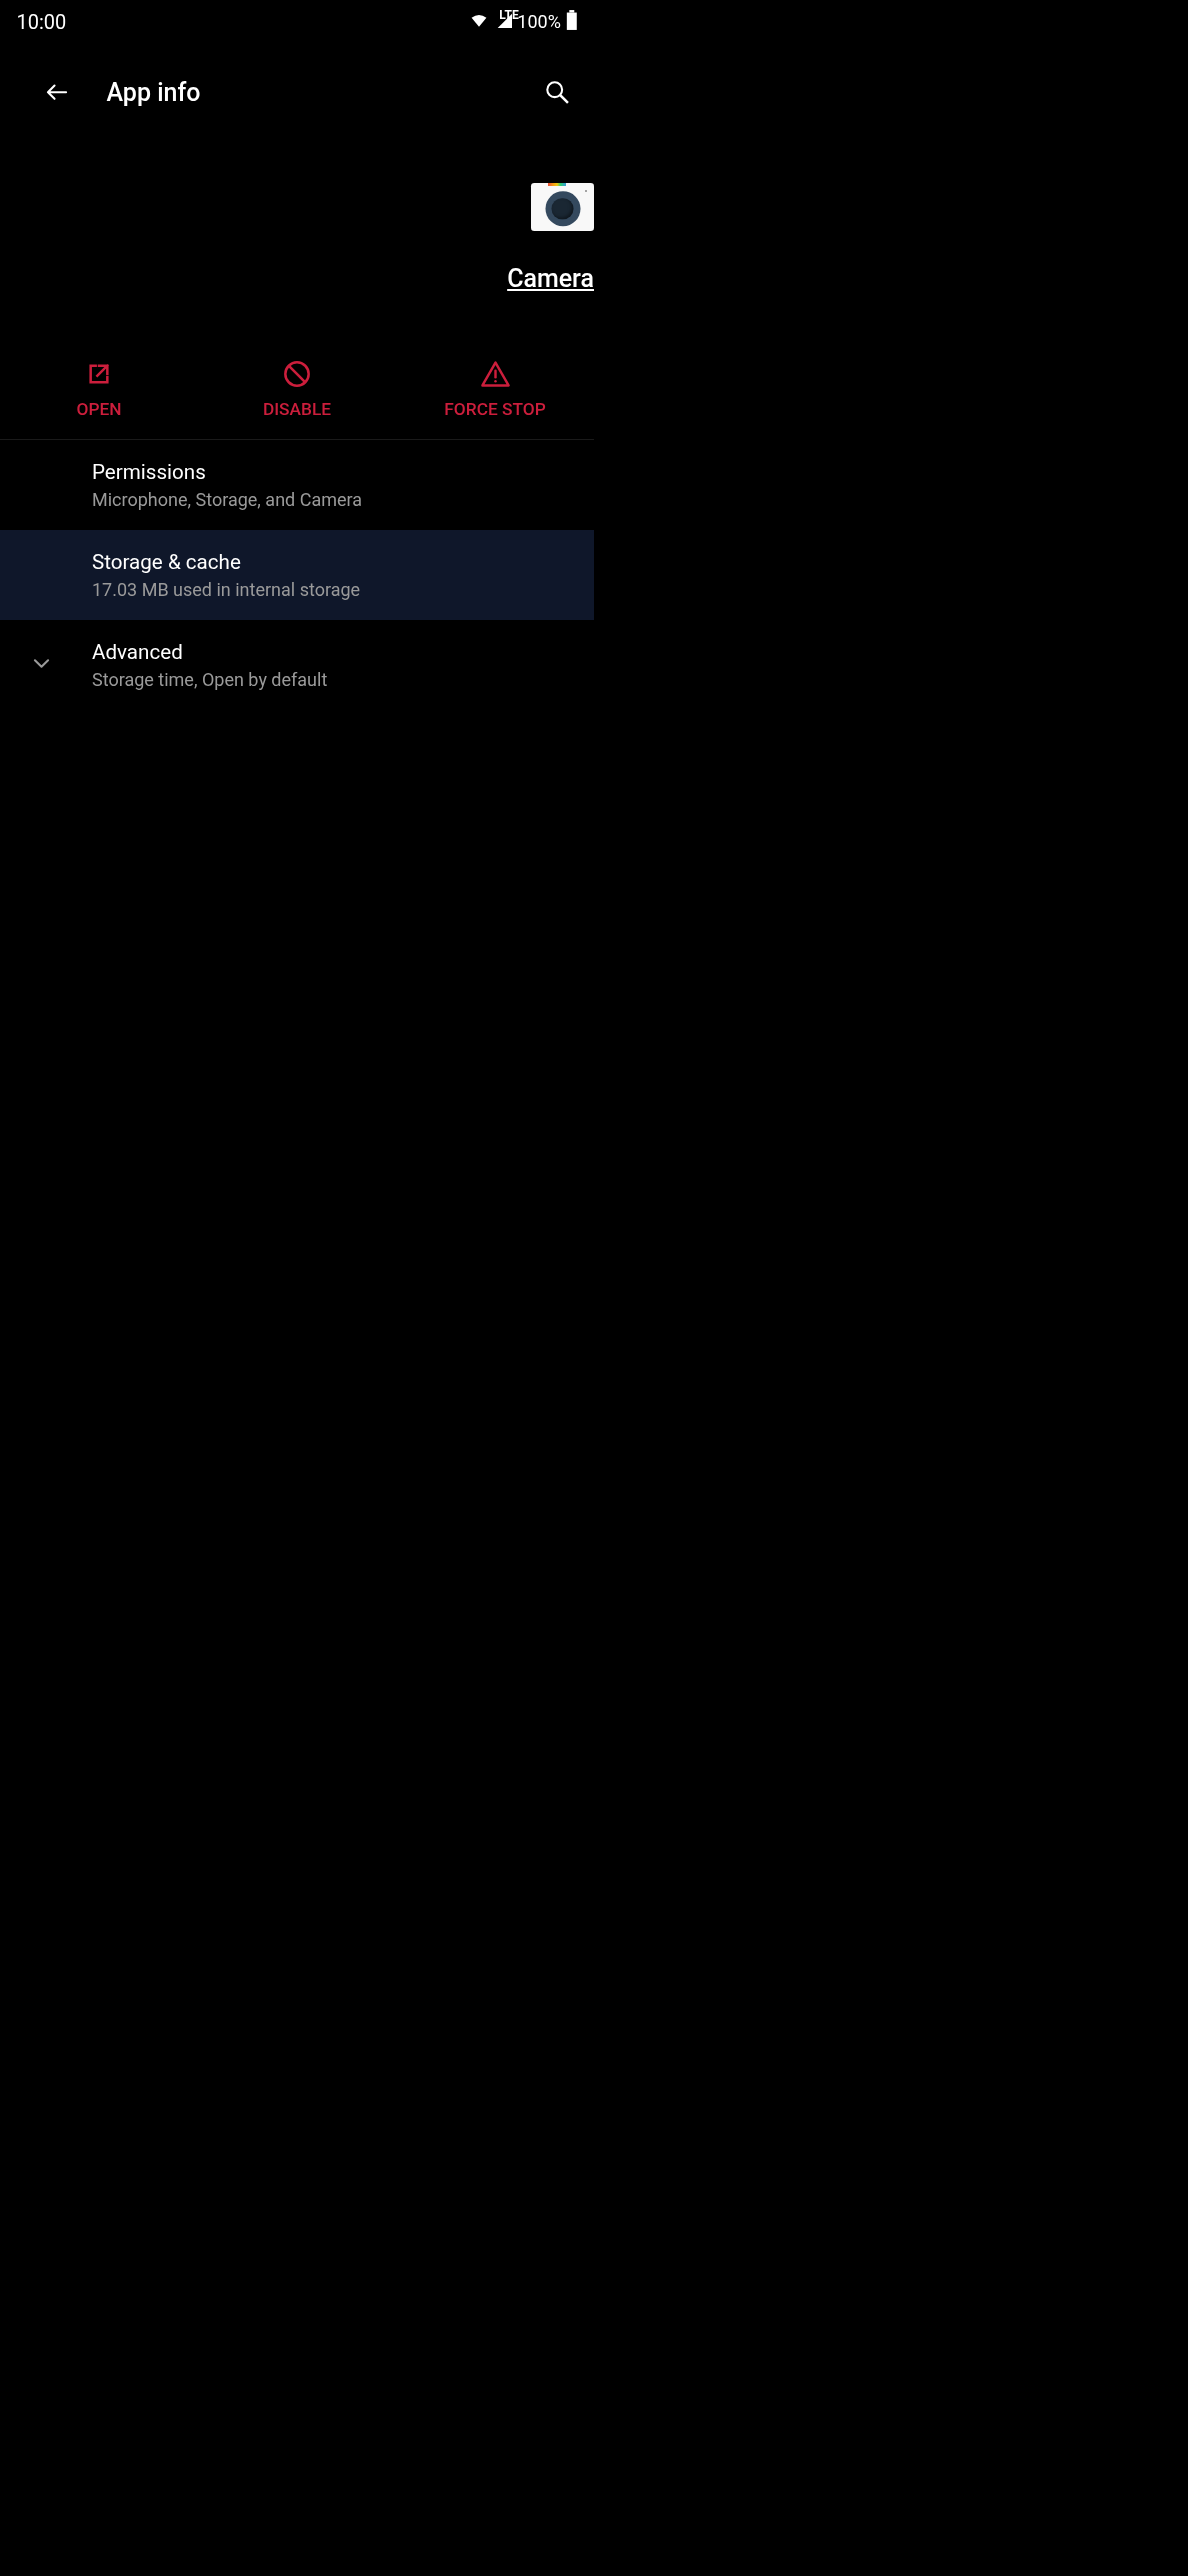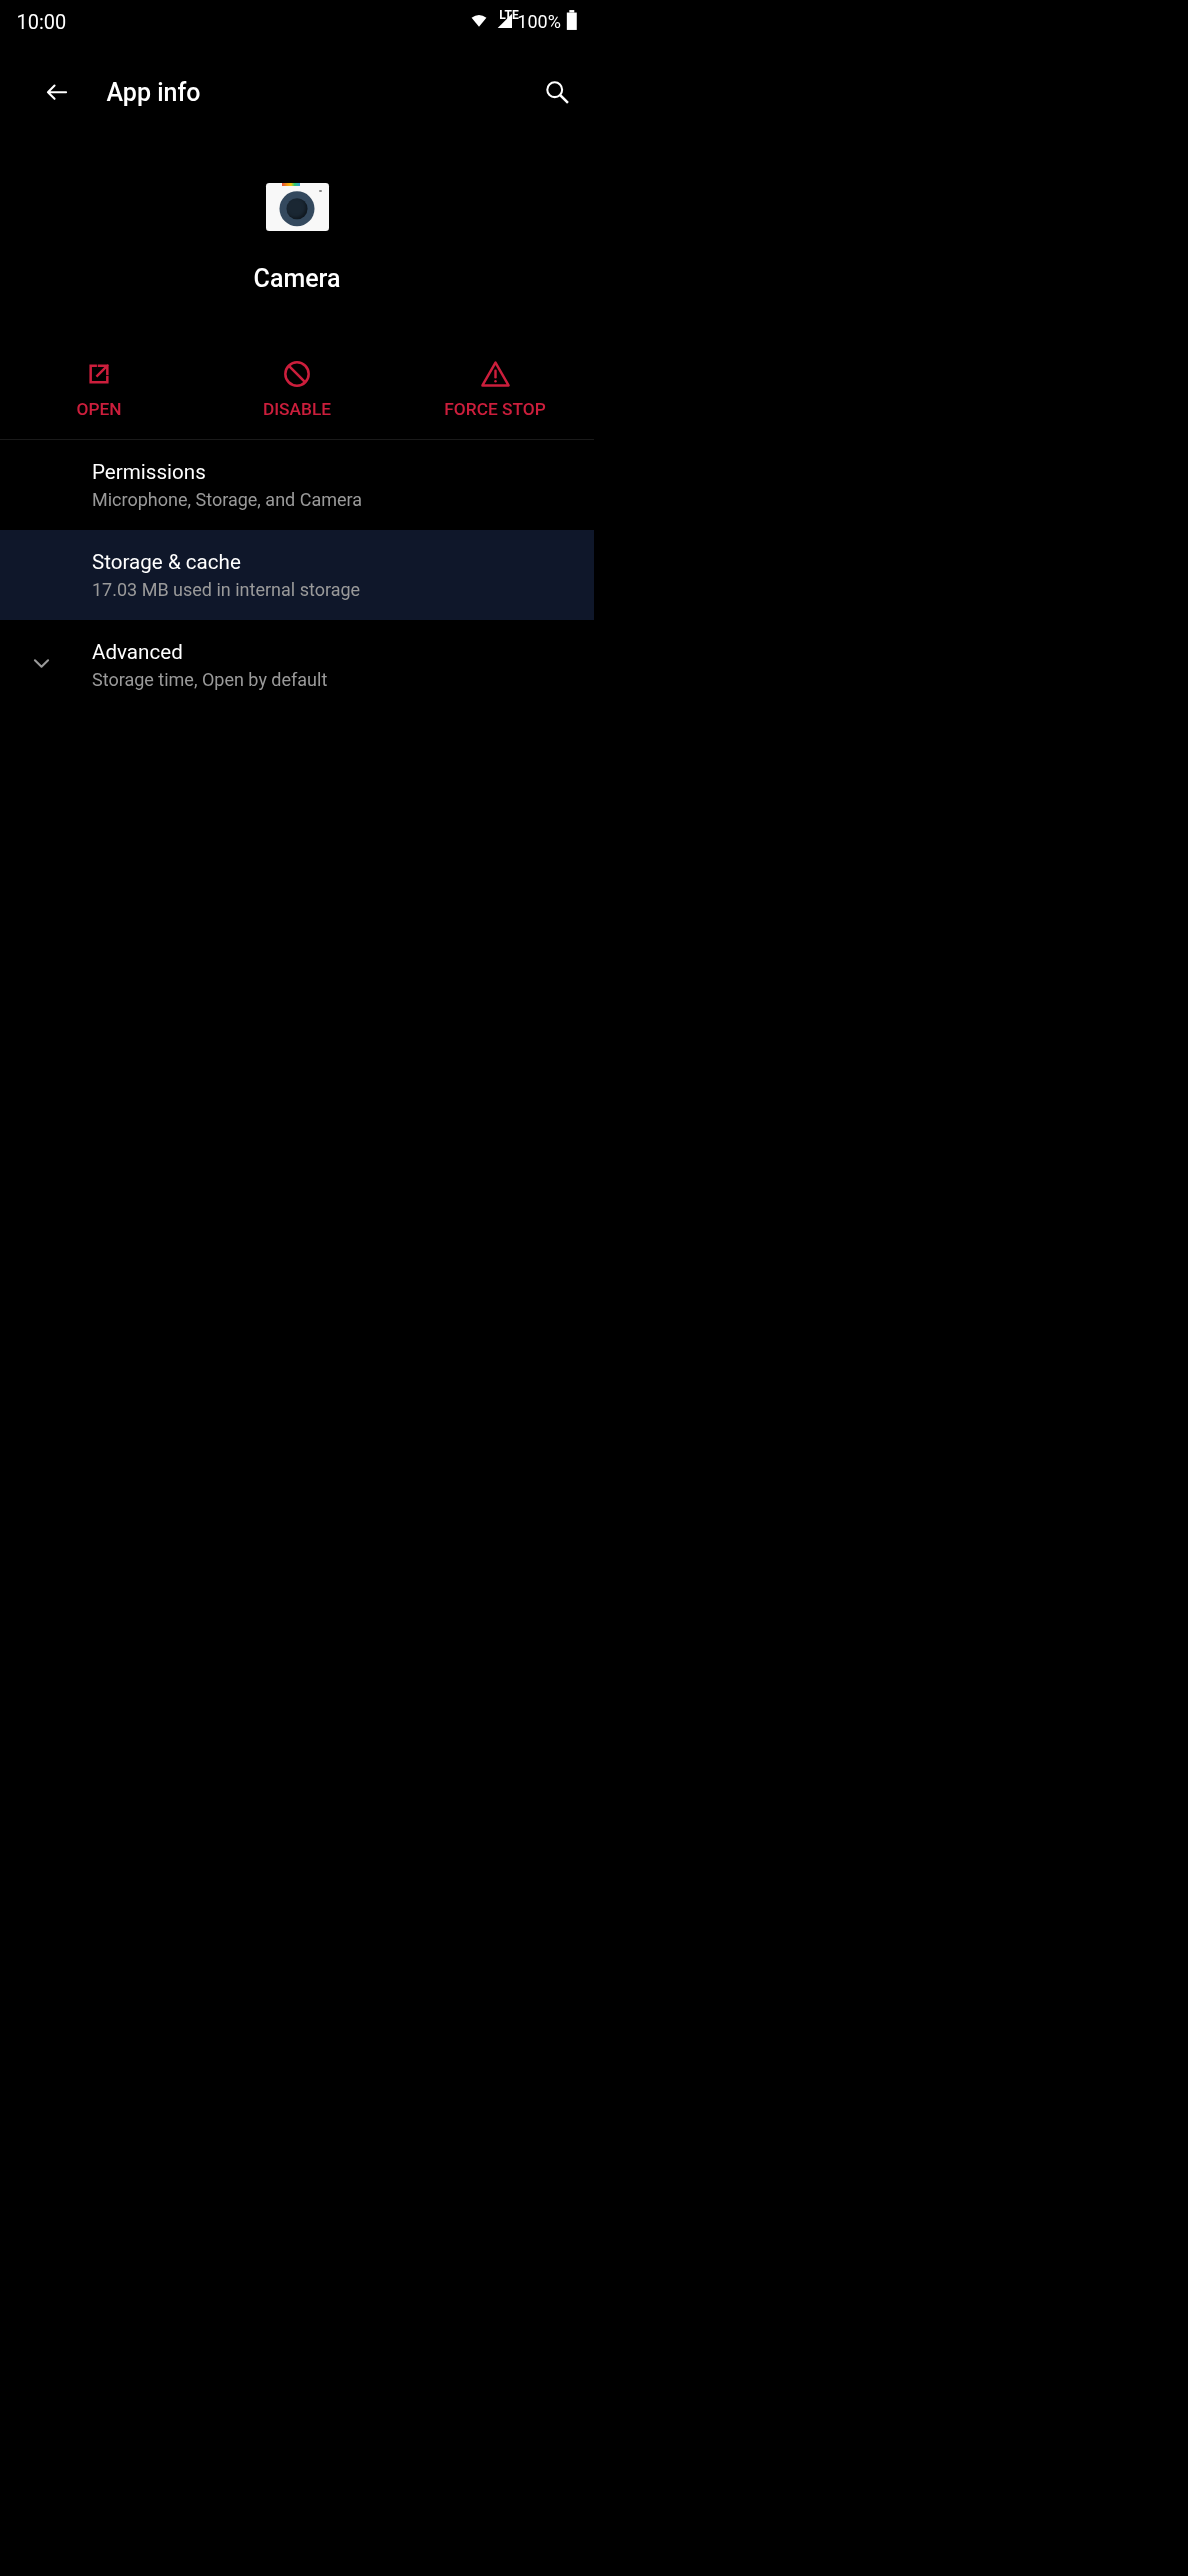--- a/index.html
+++ b/index.html
@@ -57,22 +57,23 @@
     .search-button {
       display: flex;
       align-items: center;
       justify-content: center;
       width: 40px;
       height: 40px;
     }
     .app-header {
       display: flex;
       flex-direction: column;
-      align-items: center;
+      align-items: flex-end;
       padding: 41px 0 25px;
+      text-decoration: underline;
     }
     .app-icon {
       width: 63px;
       height: 48px;
       background: #f8f8f8;
       border-radius: 3.3px;
       position: relative;
       margin-bottom: 33px;
     }
     .app-icon-stripe {

